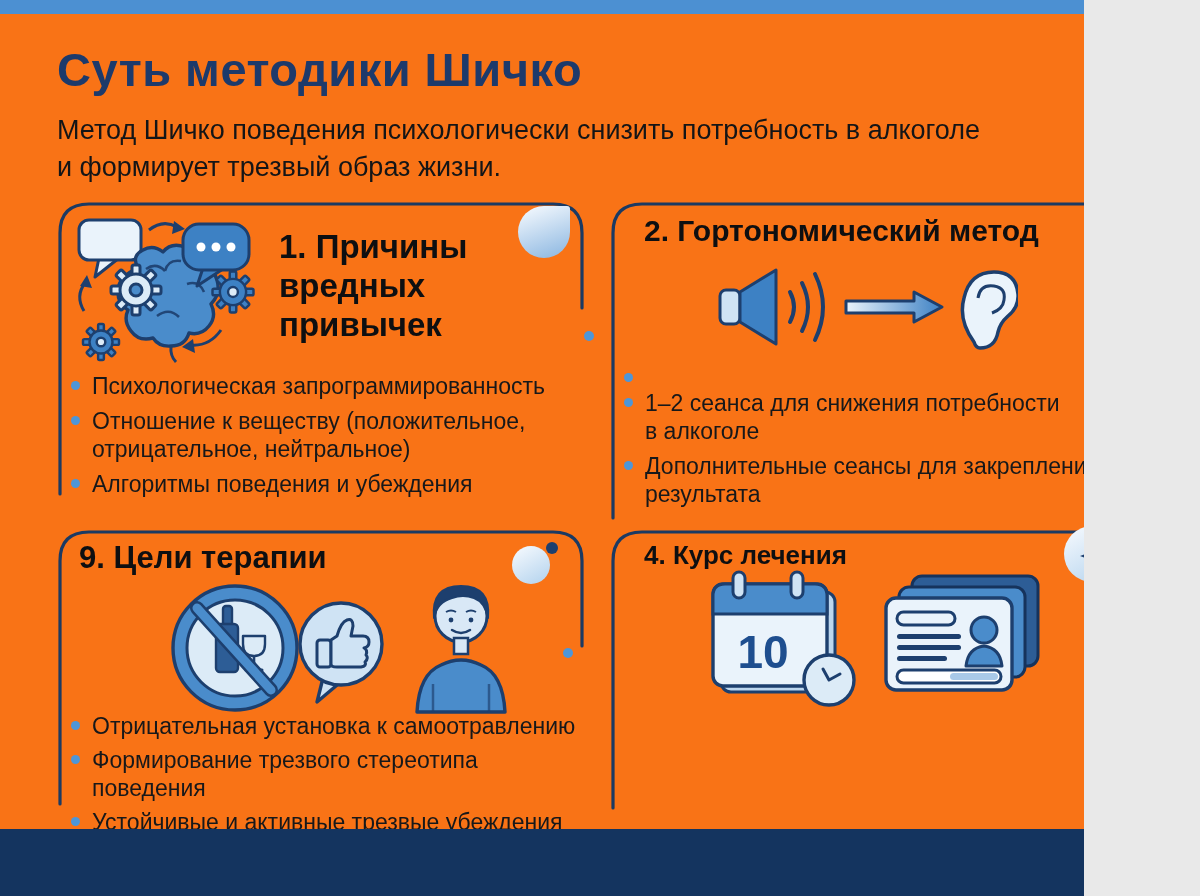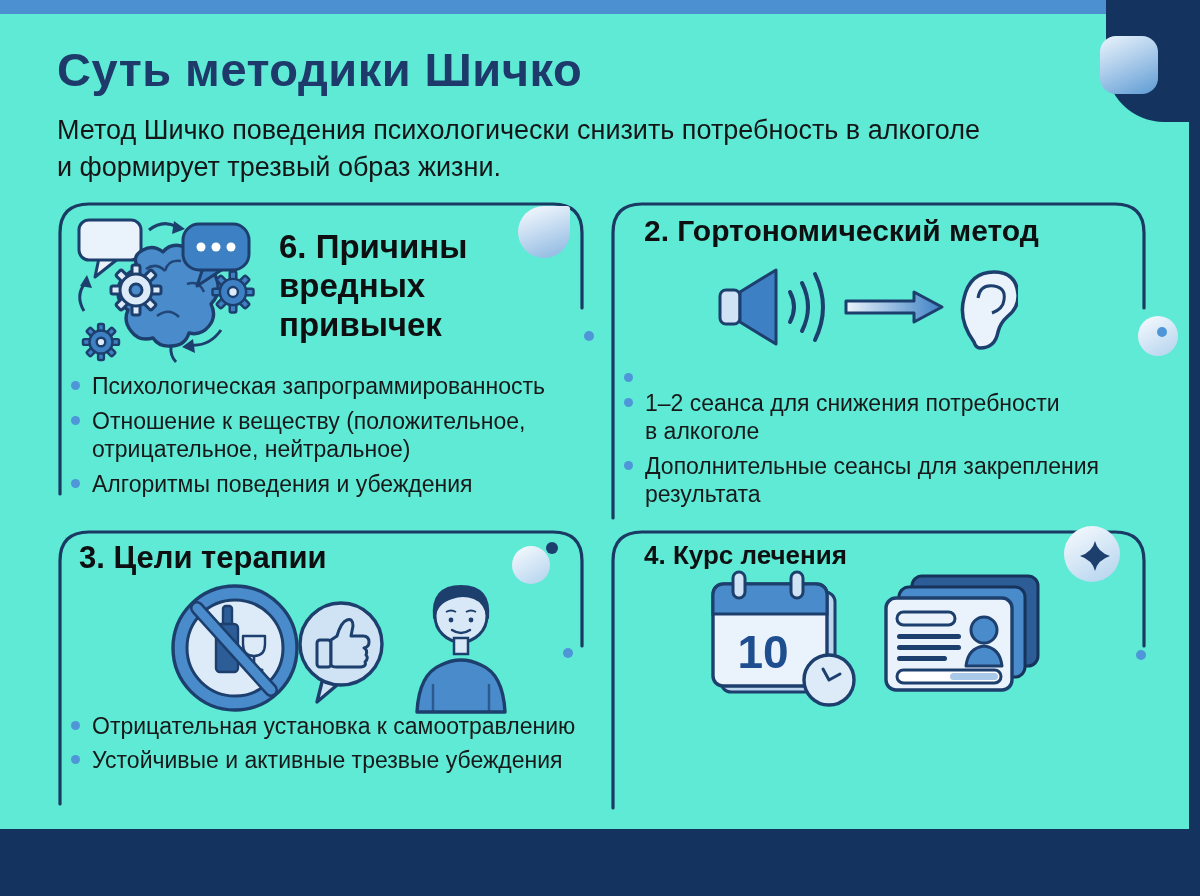--- a/index.html
+++ b/index.html
@@ -1,16 +1,16 @@
 <!DOCTYPE html>
 <html><head>
 <meta charset="utf-8">
 <style>
   html,body{margin:0;padding:0;background:#e9e9e9;}
-  #stage{position:relative;width:1200px;height:896px;background:#5eead4;overflow:hidden;
+  #stage{position:relative;width:1084px;height:896px;background:#f97316;overflow:hidden;
          font-family:"Liberation Sans","DejaVu Sans",sans-serif;}
 
   
   .topbar{position:absolute;left:0;top:0;width:1200px;height:14px;background:#4c90d2;}
   .right-strip{position:absolute;left:1189px;top:0;width:11px;height:896px;background:#14345f;}
   .corner-blob{position:absolute;left:1106px;top:-28px;width:130px;height:150px;background:#14345f;
                border-radius:0 0 36px 58px;}
   .corner-square{position:absolute;left:1100px;top:36px;width:58px;height:58px;border-radius:16px;
                background:linear-gradient(155deg,#e4f0fa 5%,#aecdeb 45%,#5d9bd3 100%);}
   .footer{position:absolute;left:0;top:829px;width:1200px;height:67px;background:#14345f;}
@@ -143,21 +143,21 @@
             <rect x="-4" y="-25" width="8" height="11" rx="2" transform="rotate(45)"></rect>
             <rect x="-4" y="-25" width="8" height="11" rx="2" transform="rotate(-45)"></rect>
             <rect x="-4" y="14" width="8" height="11" rx="2" transform="rotate(45)"></rect>
             <rect x="-4" y="14" width="8" height="11" rx="2" transform="rotate(-45)"></rect>
             <circle r="16"></circle>
           </g>
           <circle r="6" fill="#dcebf7" stroke="#1d3f6e" stroke-width="3.4"></circle>
         </g>
       </svg>
     </div>
-    <div class="heading">6. Причины вредных привычек</div>
+    <div class="heading">1. Причины вредных привычек</div>
     <ul class="bullets">
       <li>
           <span class="bdot"></span>
           <span class="btext">Психологическая запрограммированность</span>
         </li>
       <li>
           <span class="bdot"></span>
           <span class="btext">Отношение к веществу (положительное,
 отрицательное, нейтральное)</span>
         </li>
@@ -213,21 +213,21 @@
           <span class="btext">Дополнительные сеансы для закрепления
 результата</span>
         </li>
     </ul>
   </div>
 
   <div class="card c3">
     <svg class="frame" width="528" height="284" viewBox="0 0 528 284">
       <path d="M3 276 L3 33 Q3 4 32 4 L496 4 Q525 4 525 33 L525 118" fill="none" stroke="#1b3a63" stroke-width="3.2" stroke-linecap="round"></path>
     </svg>
-    <div class="heading">3. Цели терапии</div>
+    <div class="heading">9. Цели терапии</div>
     <div class="icon-wrap">
       <svg width="360" height="136" viewBox="0 0 360 136">
 
         <circle cx="64" cy="70" r="62" fill="#4a8ccb" stroke="#1d3f6e" stroke-width="3.4"></circle>
         <circle cx="64" cy="70" r="48" fill="#dcebf7" stroke="#1d3f6e" stroke-width="3"></circle>
         <rect x="52" y="28" width="9" height="22" rx="3" fill="#2d5d96" stroke="#1d3f6e" stroke-width="2.4"></rect>
         <rect x="45" y="46" width="22" height="48" rx="4" fill="#2d5d96" stroke="#1d3f6e" stroke-width="2.4"></rect>
         <path d="M72 58 L72 66 Q72 78 83 78 Q94 78 94 66 L94 58 Z" fill="#dcebf7" stroke="#1d3f6e" stroke-width="2.4" stroke-linejoin="round"></path>
         <line x1="83" y1="78" x2="83" y2="90" stroke="#1d3f6e" stroke-width="2.6"></line>
         <line x1="75" y1="92" x2="91" y2="92" stroke="#1d3f6e" stroke-width="3" stroke-linecap="round"></line>
@@ -250,20 +250,24 @@
         <path d="M262 134 L262 106 M318 134 L318 106" stroke="#1d3f6e" stroke-width="2.5" opacity=".65"></path>
       </svg>
     </div>
     <ul class="bullets">
       <li>
           <span class="bdot"></span>
           <span class="btext">Отрицательная установка к самоотравлению</span>
         </li>
       <li>
           <span class="bdot"></span>
+          <span class="btext">Формирование трезвого стереотипа поведения</span>
+        </li>
+      <li>
+          <span class="bdot"></span>
           <span class="btext">Устойчивые и активные трезвые убеждения</span>
         </li>
     </ul>
   </div>
 
   <div class="card c4">
     <svg class="frame" width="537" height="284" viewBox="0 0 537 284">
       <path d="M3 280 L3 33 Q3 4 32 4 L505 4 Q534 4 534 33 L534 118" fill="none" stroke="#1b3a63" stroke-width="3.2" stroke-linecap="round"></path>
     </svg>
     <div class="heading">4. Курс лечения</div>

